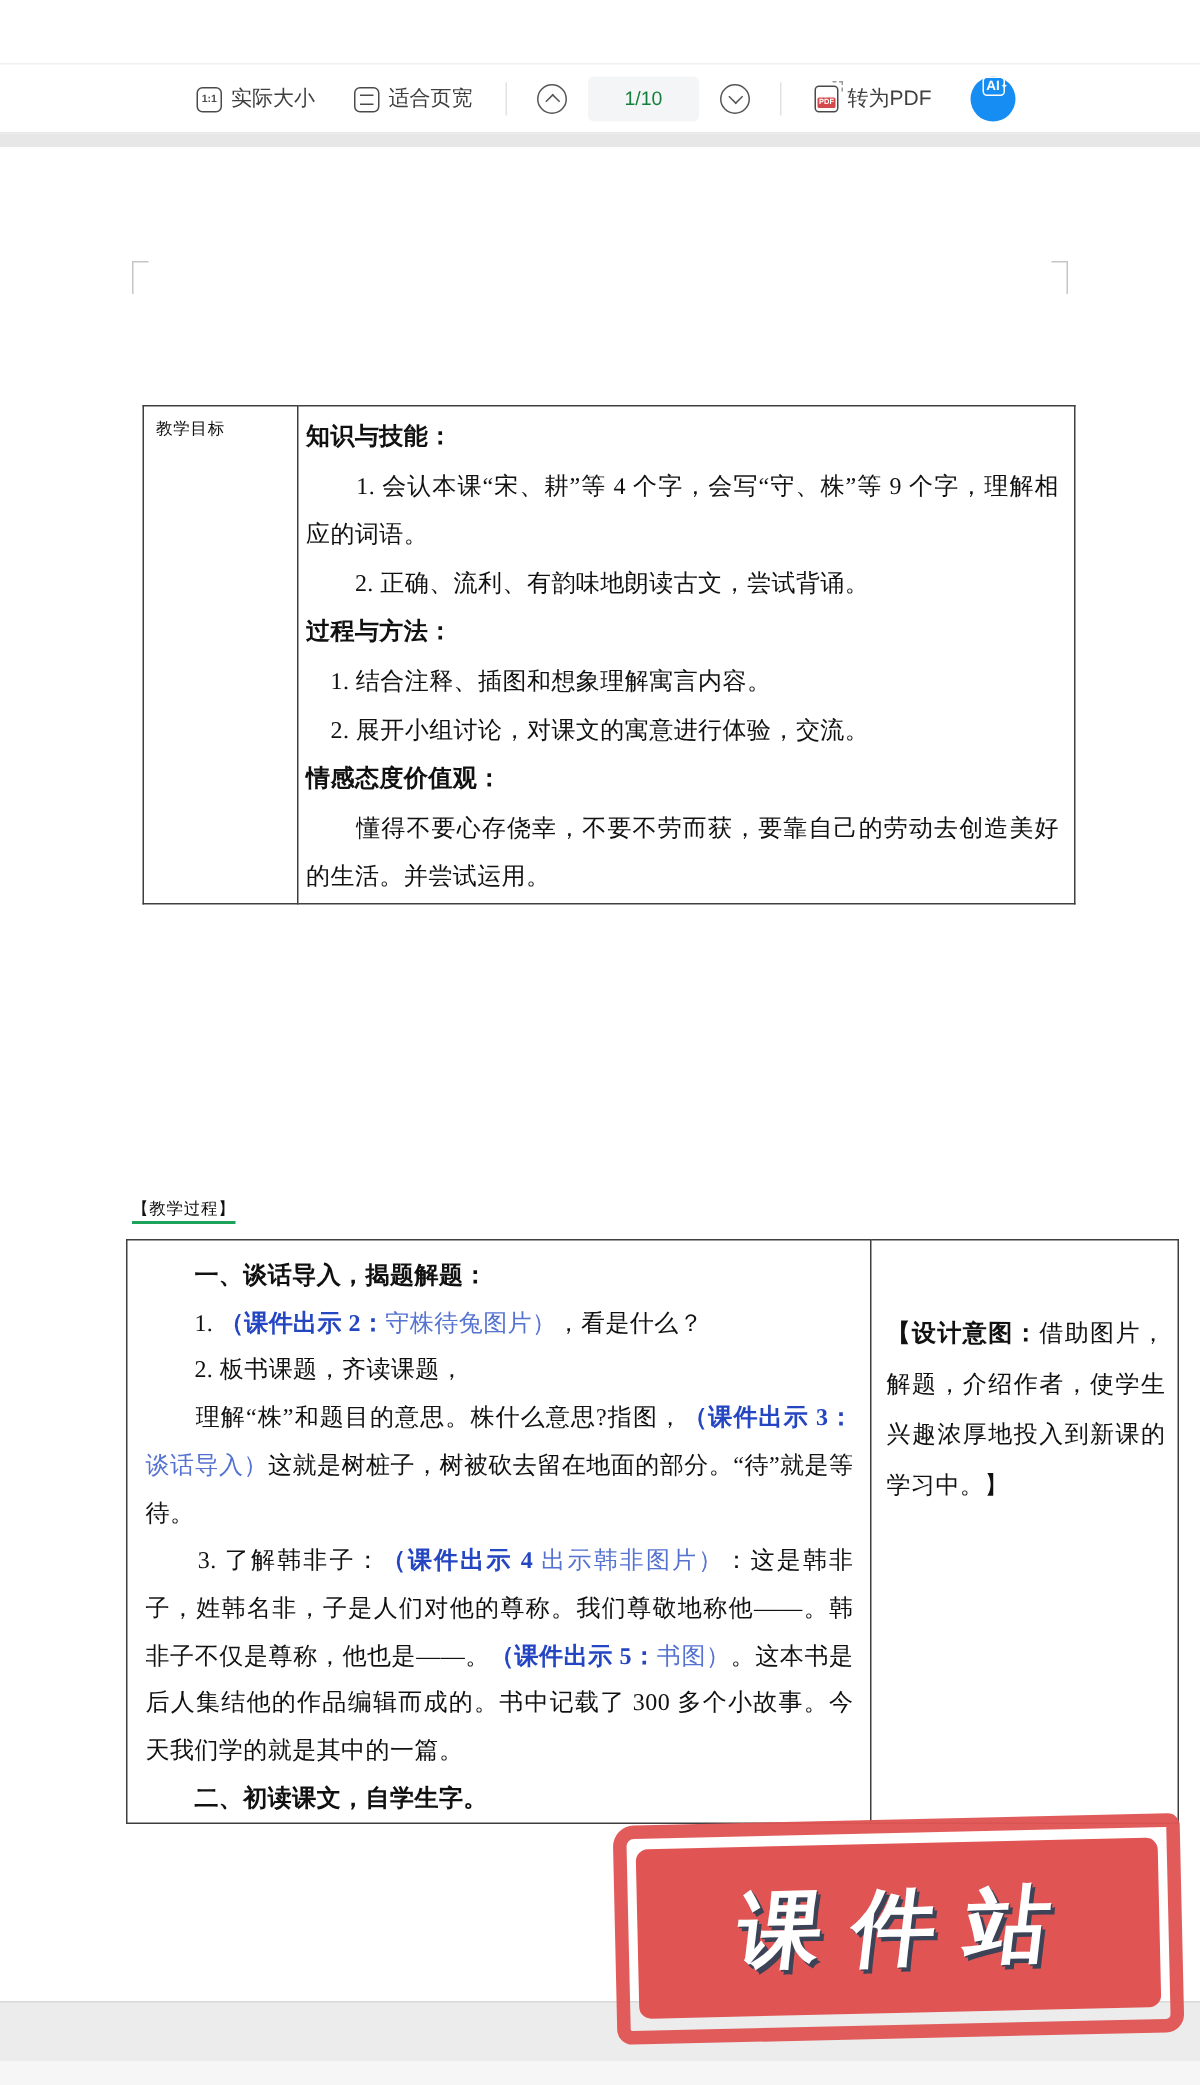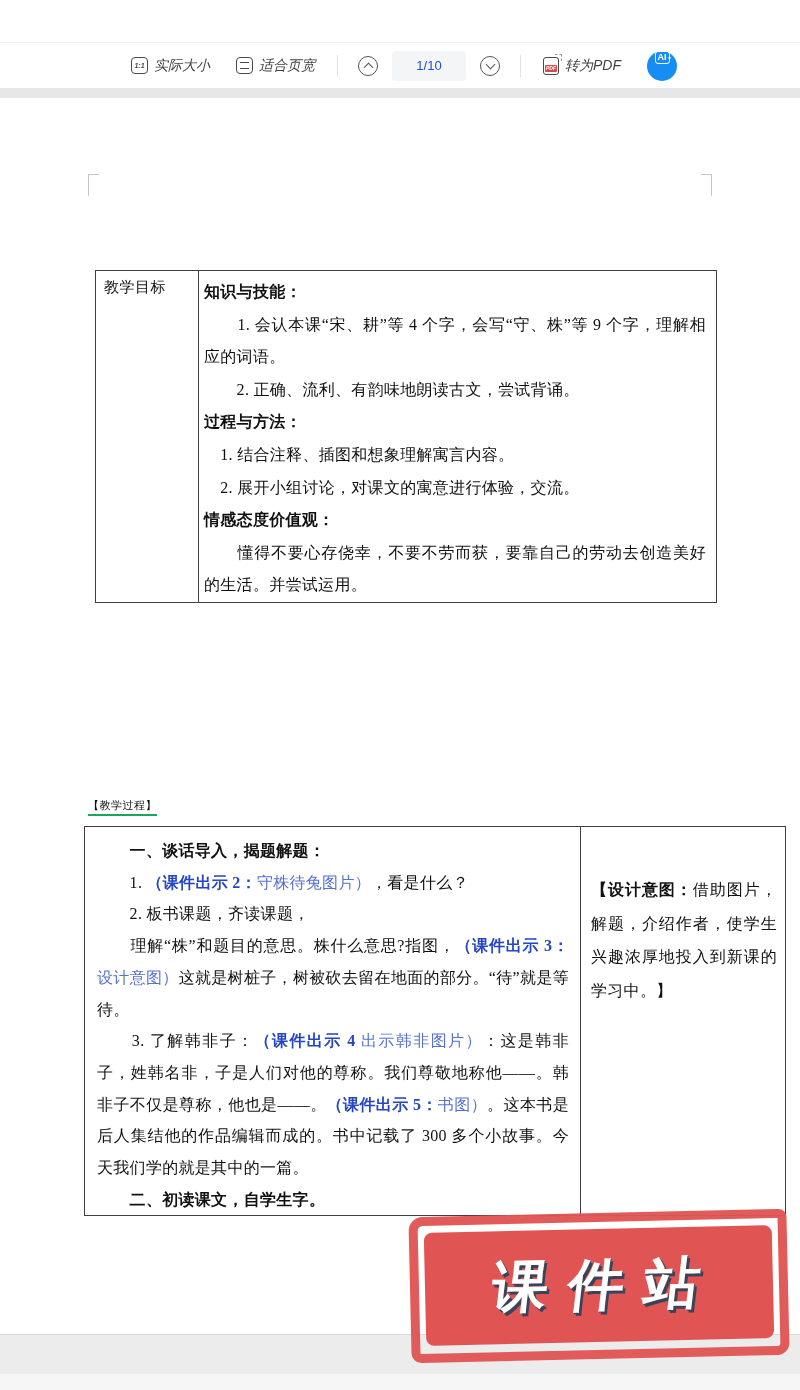--- a/index.html
+++ b/index.html
@@ -13,32 +13,32 @@
   *{margin:0;padding:0;box-sizing:border-box;}
   html,body{width:800px;height:1390px;overflow:hidden;background:#ffffff;
     font-family:"Liberation Sans","DejaVu Sans",sans-serif;}
   .viewport{position:relative;width:800px;height:1390px;background:#ffffff;}
 
   
   .top-space{position:absolute;left:0;top:0;width:800px;height:42px;background:#ffffff;}
   .toolbar{position:absolute;left:0;top:42px;width:800px;height:47px;background:#ffffff;
     border-top:1px solid #efefef;border-bottom:1px solid #e7e7e7;
     display:flex;align-items:center;justify-content:center;color:#3f3f3f;font-size:14px;}
-  .tb-btn{display:flex;align-items:flex-start;gap:6px;padding:6px 8px;border-radius:4px;cursor:pointer;color:#3f3f3f;font-style:italic;}
+  .tb-btn{display:flex;align-items:flex-end;gap:6px;padding:6px 8px;border-radius:4px;cursor:pointer;color:#3f3f3f;}
   .tb-icon-sq{width:17px;height:17px;border:1.6px solid #4a4a4a;border-radius:4px;
     display:flex;align-items:center;justify-content:center;font-size:7px;font-weight:bold;color:#4a4a4a;letter-spacing:0;}
   .fitw-inner{width:9px;height:7px;border-top:1.6px solid #4a4a4a;border-bottom:1.6px solid #4a4a4a;}
   .tb-divider{width:1px;height:22px;background:#e2e2e2;margin:0 14px;}
   .circle-btn{width:20px;height:20px;border:1.6px solid #555;border-radius:50%;
     display:flex;align-items:center;justify-content:center;cursor:pointer;margin:0 6px;}
   .chev{width:7px;height:7px;border-left:1.8px solid #555;border-bottom:1.8px solid #555;}
   .chev.up{transform:rotate(135deg);margin-top:3px;}
   .chev.down{transform:rotate(-45deg);margin-bottom:3px;}
   .page-box{width:74px;height:30px;background:#f4f5f6;border-radius:4px;margin:16px 8px;
-    display:flex;align-items:center;justify-content:center;font-size:13px;color:#1d4ed8;cursor:text;}
+    display:flex;align-items:center;justify-content:center;font-size:13px;color:#15803d;cursor:text;}
   .pdf-icon{position:relative;width:16px;height:18px;border:1.5px solid #4a4a4a;border-radius:3px;}
   .pdf-badge{position:absolute;left:1px;bottom:2px;right:1px;height:7px;background:#d44a4a;border-radius:1px;
     color:#fff;font-size:5px;font-weight:bold;display:flex;align-items:center;justify-content:center;}
   .pdf-corner{position:absolute;right:-4px;top:-4px;width:7px;height:7px;border-top:1.5px dashed #9a9a9a;border-right:1.5px dashed #9a9a9a;}
   .ai-btn{width:30px;height:30px;border-radius:50%;background:var(--ai-blue);margin-left:18px;cursor:pointer;
     display:flex;align-items:flex-start;justify-content:center;position:relative;}
   .ai-box{border:1.3px solid #fff;border-radius:3px;color:#fff;font-size:9px;font-weight:bold;
     padding:1px 2px;line-height:1;}
   .ai-spark{position:absolute;right:5px;top:4px;color:#fff;font-size:6px;line-height:1;}
 
@@ -53,21 +53,21 @@
     font-family:"Liberation Serif","DejaVu Serif",serif;color:#111;}
   .corner-mark{position:absolute;width:11px;height:22px;}
   .corner-mark.tl{left:88px;top:76px;border-left:1.5px solid #c6c6c6;border-top:1.5px solid #c6c6c6;}
   .corner-mark.tr{left:701px;top:76px;border-right:1.5px solid #c6c6c6;border-top:1.5px solid #c6c6c6;}
   .doc-title{position:absolute;left:0;top:106px;width:100%;text-align:center;
     font-size:21px;font-weight:bold;letter-spacing:1px;}
 
   table.sheet{border-collapse:collapse;position:absolute;table-layout:fixed;}
   table.sheet td{border:1.8px solid var(--border-dark);vertical-align:top;}
   .t1{left:95px;top:172px;width:622px;}
-  .t1 .label-col{width:103px;padding:7px 6px 0 8px;font-size:15px;letter-spacing:0.5px;}
+  .t1 .label-col{width:103px;padding:7px 6px 0 8px;font-size:11px;letter-spacing:0.5px;}
   .t1 .content-col{padding:5px 10px 0 5px;font-size:16px;}
   .t1 .r1{height:327px;} .t1 .r2{height:94px;} .t1 .r3{height:36px;}
   .t1 .r1 .para{line-height:32.6px;}
   .t1 .r2 .para{line-height:31px;}
   .t1 .r3 .content-col{padding-top:6px;}
 
   .process-heading{position:absolute;left:88px;top:700px;font-size:11px;letter-spacing:0.5px;
     padding-bottom:1px;border-bottom:2.5px solid var(--green);font-family:"Liberation Serif","DejaVu Serif",serif;}
 
   .t2{left:84px;top:728px;width:702px;}
@@ -163,21 +163,21 @@
 
     <div class="process-heading">【教学过程】</div>
 
     <table class="sheet t2">
       <tbody>
           <tr>
         <td class="main-col">
               <div class="para"><span class="s-b">　　一、谈话导入，揭题解题：</span></div>
               <div class="para"><span class="s-r">　　1. </span><span class="s-bb">（课件出示 2：</span><span class="s-br">守株待兔图片）</span><span class="s-r">，看是什么？</span></div>
               <div class="para"><span class="s-r">　　2.  板书课题，齐读课题，</span></div>
-              <div class="para"><span class="s-r">　　理解“株”和题目的意思。株什么意思?指图，</span><span class="s-bb">（课件出示 3：</span><span class="s-br">设计意图）</span><span class="s-r">这就是树桩子，树被砍去留在地面的部分。“待”就是等待。</span></div>
+              <div class="para"><span class="s-r">　　理解“株”和题目的意思。株什么意思?指图，</span><span class="s-bb">（课件出示 3：</span><span class="s-br">谈话导入）</span><span class="s-r">这就是树桩子，树被砍去留在地面的部分。“待”就是等待。</span></div>
               <div class="para"><span class="s-r">　　3.  了解韩非子：</span><span class="s-bb">（课件出示 4 </span><span class="s-br">出示韩非图片）</span><span class="s-r">：这是韩非子，姓韩名非，子是人们对他的尊称。我们尊敬地称他——。韩非子不仅是尊称，他也是——。</span><span class="s-bb">（课件出示 5：</span><span class="s-br">书图）</span><span class="s-r">。这本书是后人集结他的作品编辑而成的。书中记载了 300 多个小故事。今天我们学的就是其中的一篇。</span></div>
               <div class="para"><span class="s-b">　　二、初读课文，自学生字。</span></div>
             </td>
         <td class="side-col">
               <div class="para"><span class="s-b">【设计意图：</span><span class="s-r">借助图片，解题，介绍作者，使学生兴趣浓厚地投入到新课的学习中。】</span></div>
             </td>
       </tr>
     </tbody>
       </table>
   </div>

